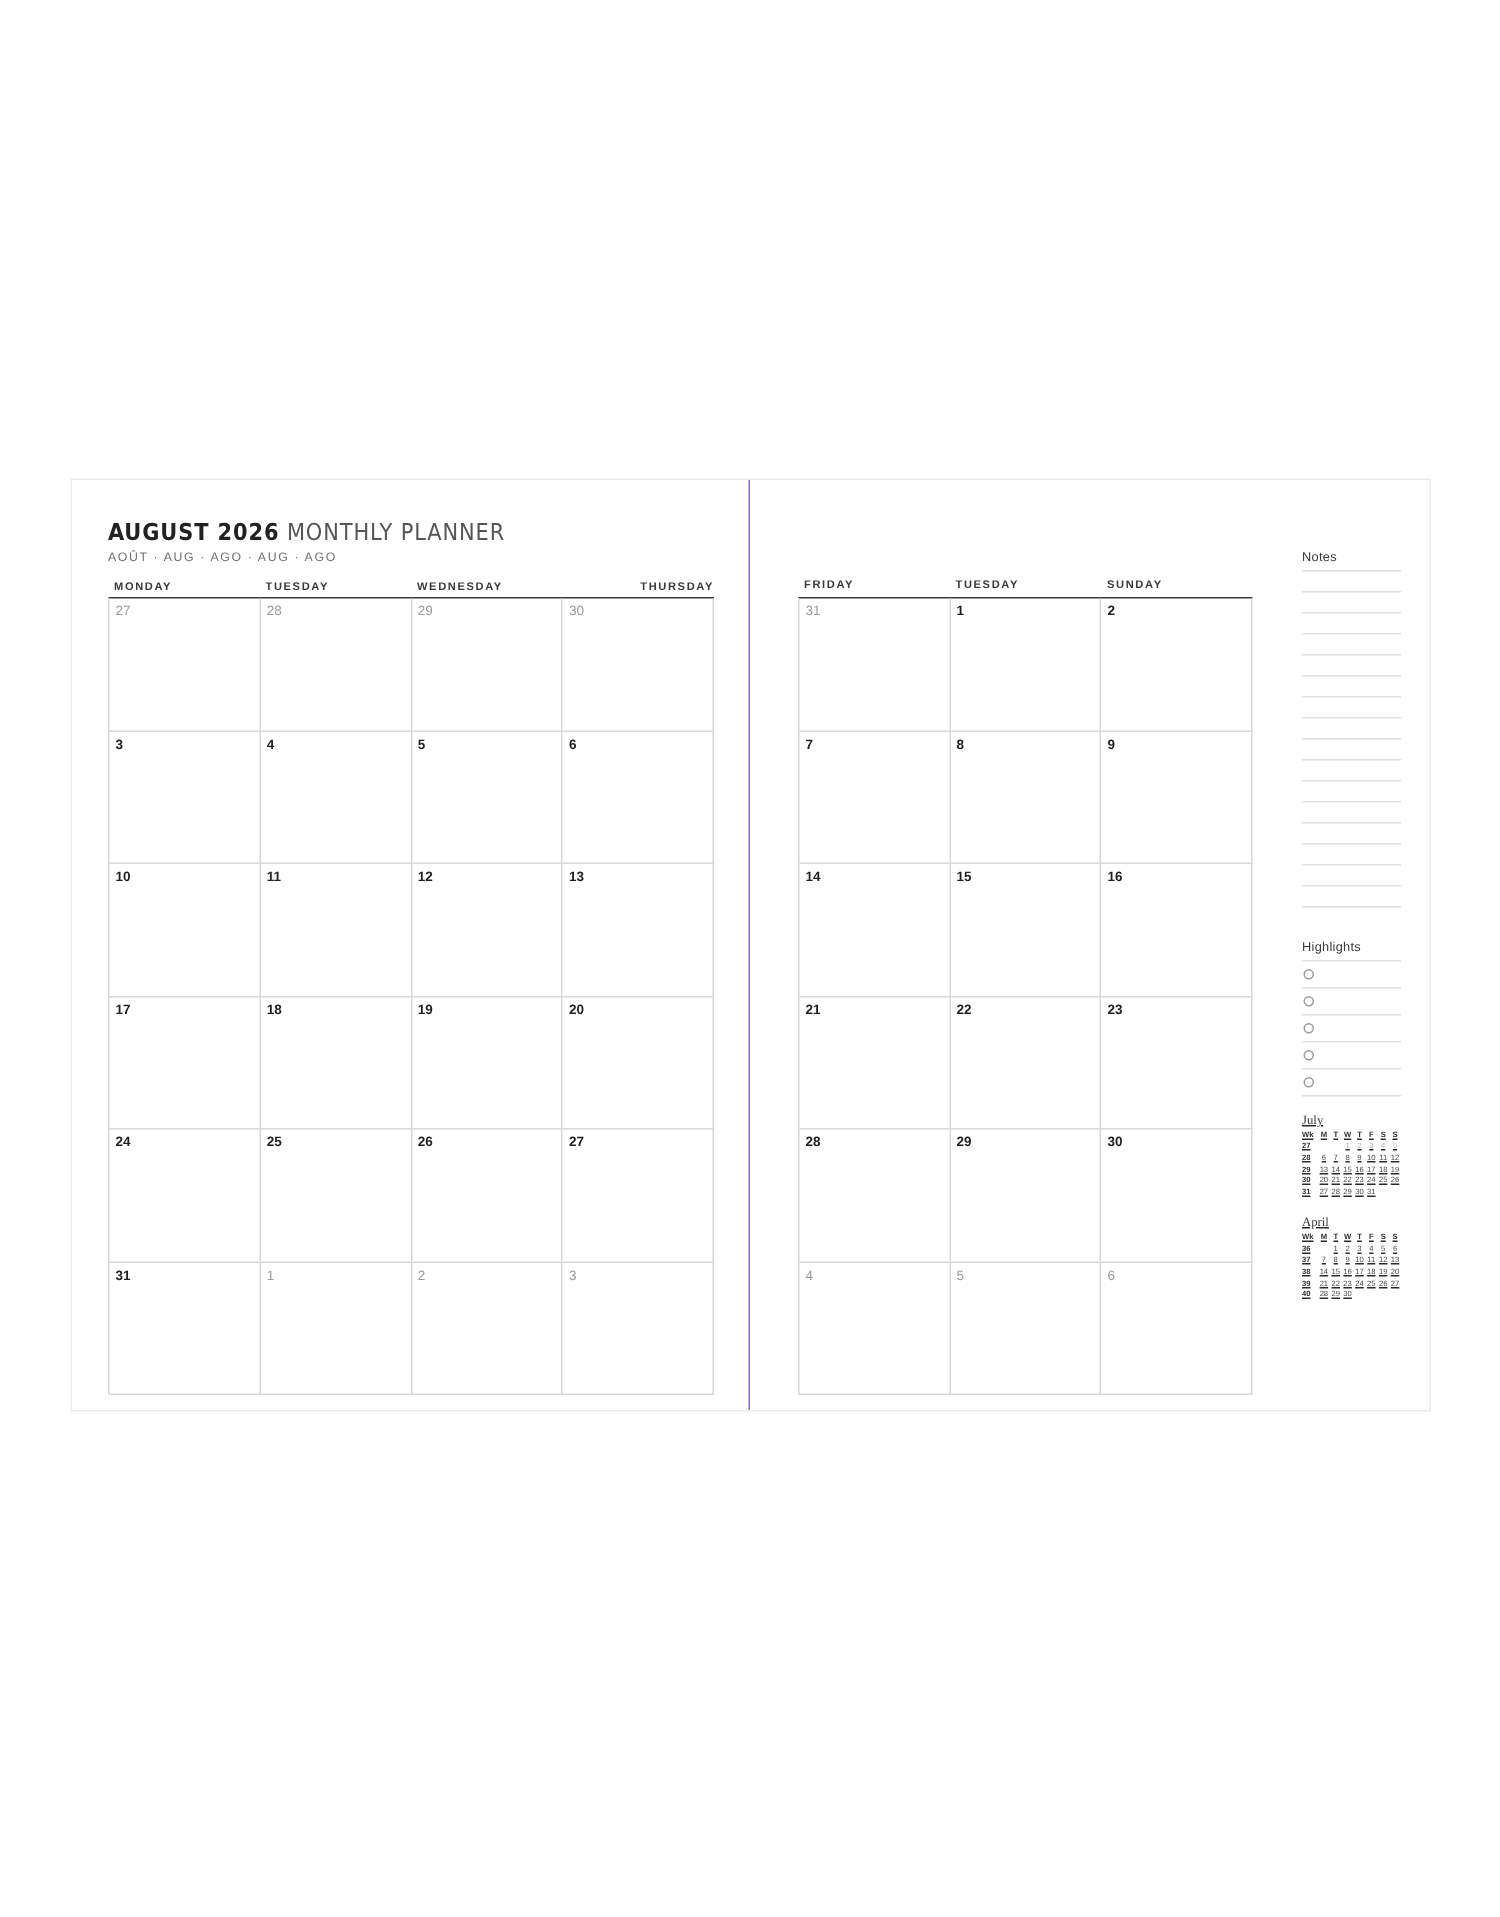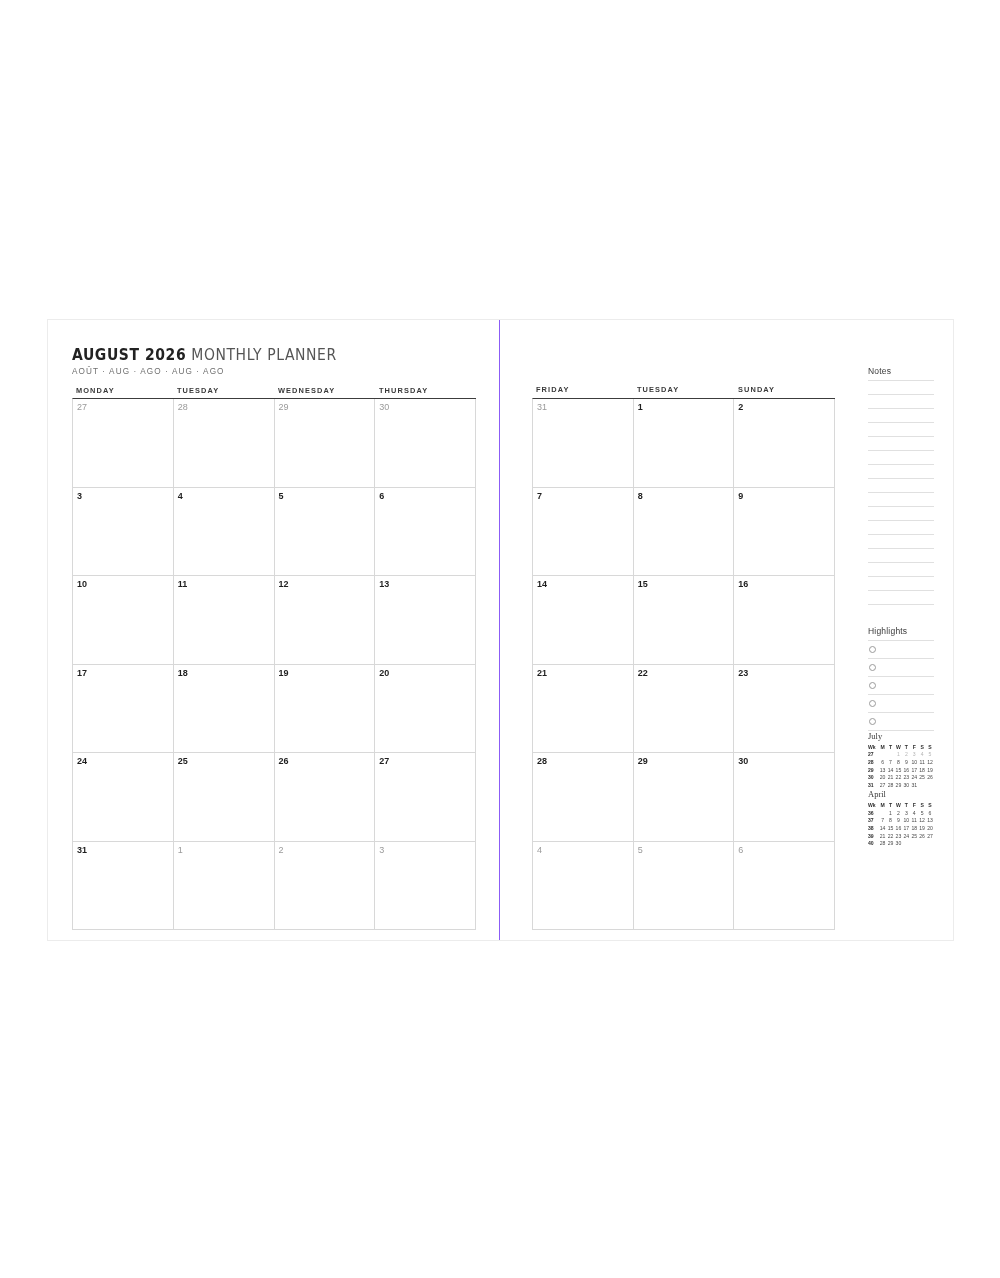--- a/index.html
+++ b/index.html
@@ -135,20 +135,22 @@
   .hl-dot {
     width: 5px;
     height: 5px;
     border: 1px solid #9b9b9b;
     border-radius: 50%;
     margin-left: 1px;
   }
 
   
   .mini {
+    margin-top: 10px;
+    text-decoration: underline;
   }
   .mini-title {
     font-family: "Liberation Serif", serif;
     font-size: 8.5px;
     color: #3a3a3a;
     margin-bottom: 2px;
   }
   table.mini-tbl {
     border-collapse: collapse;
     font-size: 5.1px;
@@ -178,21 +180,21 @@
         <span class="title-strong">AUGUST 2026</span>
         <span class="title-light">MONTHLY PLANNER</span>
       </div>
       <div class="title-sub">AOÛT · AUG · AGO · AUG · AGO</div>
     </div>
 
     <div class="dow-row" id="left-dow" style="left:24px; top:64px; width:404px; align-items:flex-end; height:14px;">
         <div class="dow-cell" style="width: 101px;">MONDAY</div>
         <div class="dow-cell" style="width: 101px;">TUESDAY</div>
         <div class="dow-cell" style="width: 101px;">WEDNESDAY</div>
-        <div class="dow-cell" style="width: 101px;">THURSDAY</div>
+        <div class="dow-cell" style="width: 101px; text-align: right;">THURSDAY</div>
       </div>
 
     <div class="grid" id="left-grid" style="left:24px; top:78px; width:404px;">
         <div class="grid-row">
           <div class="cell out" style="width: 101px; height: 88.5px;">
             <span class="num">27</span>
           </div>
           <div class="cell out" style="width: 101px; height: 88.5px;">
             <span class="num">28</span>
           </div>

